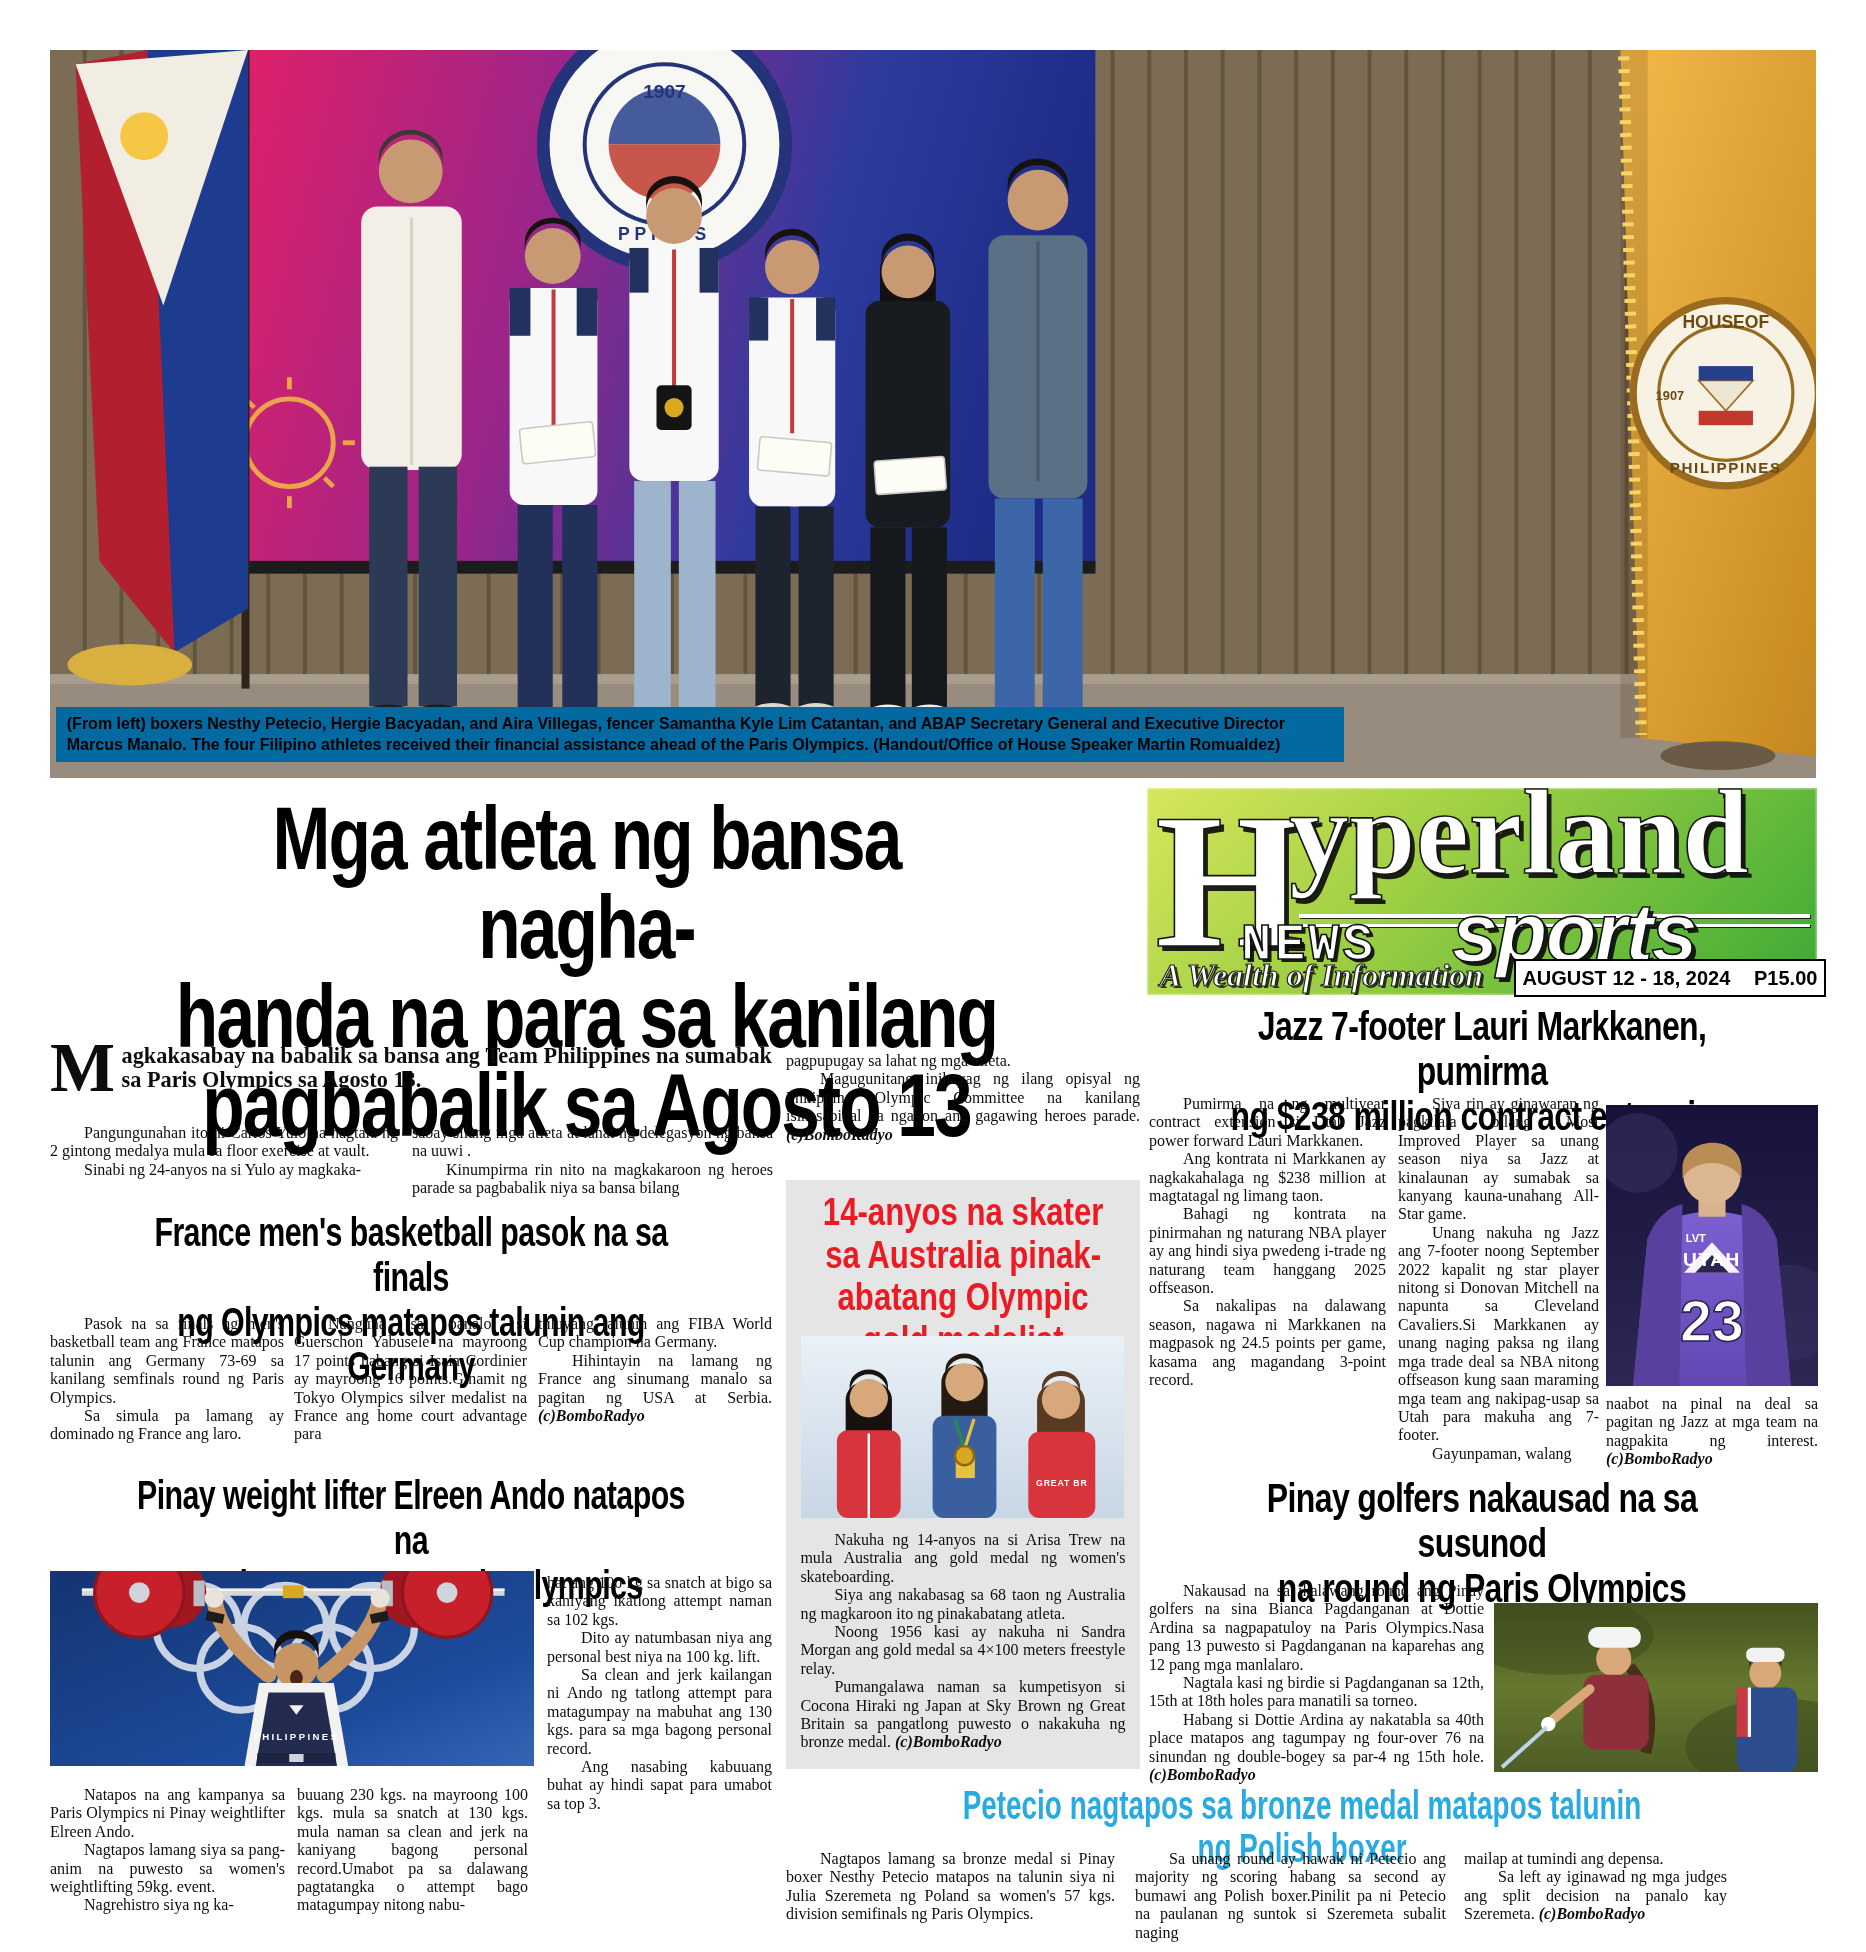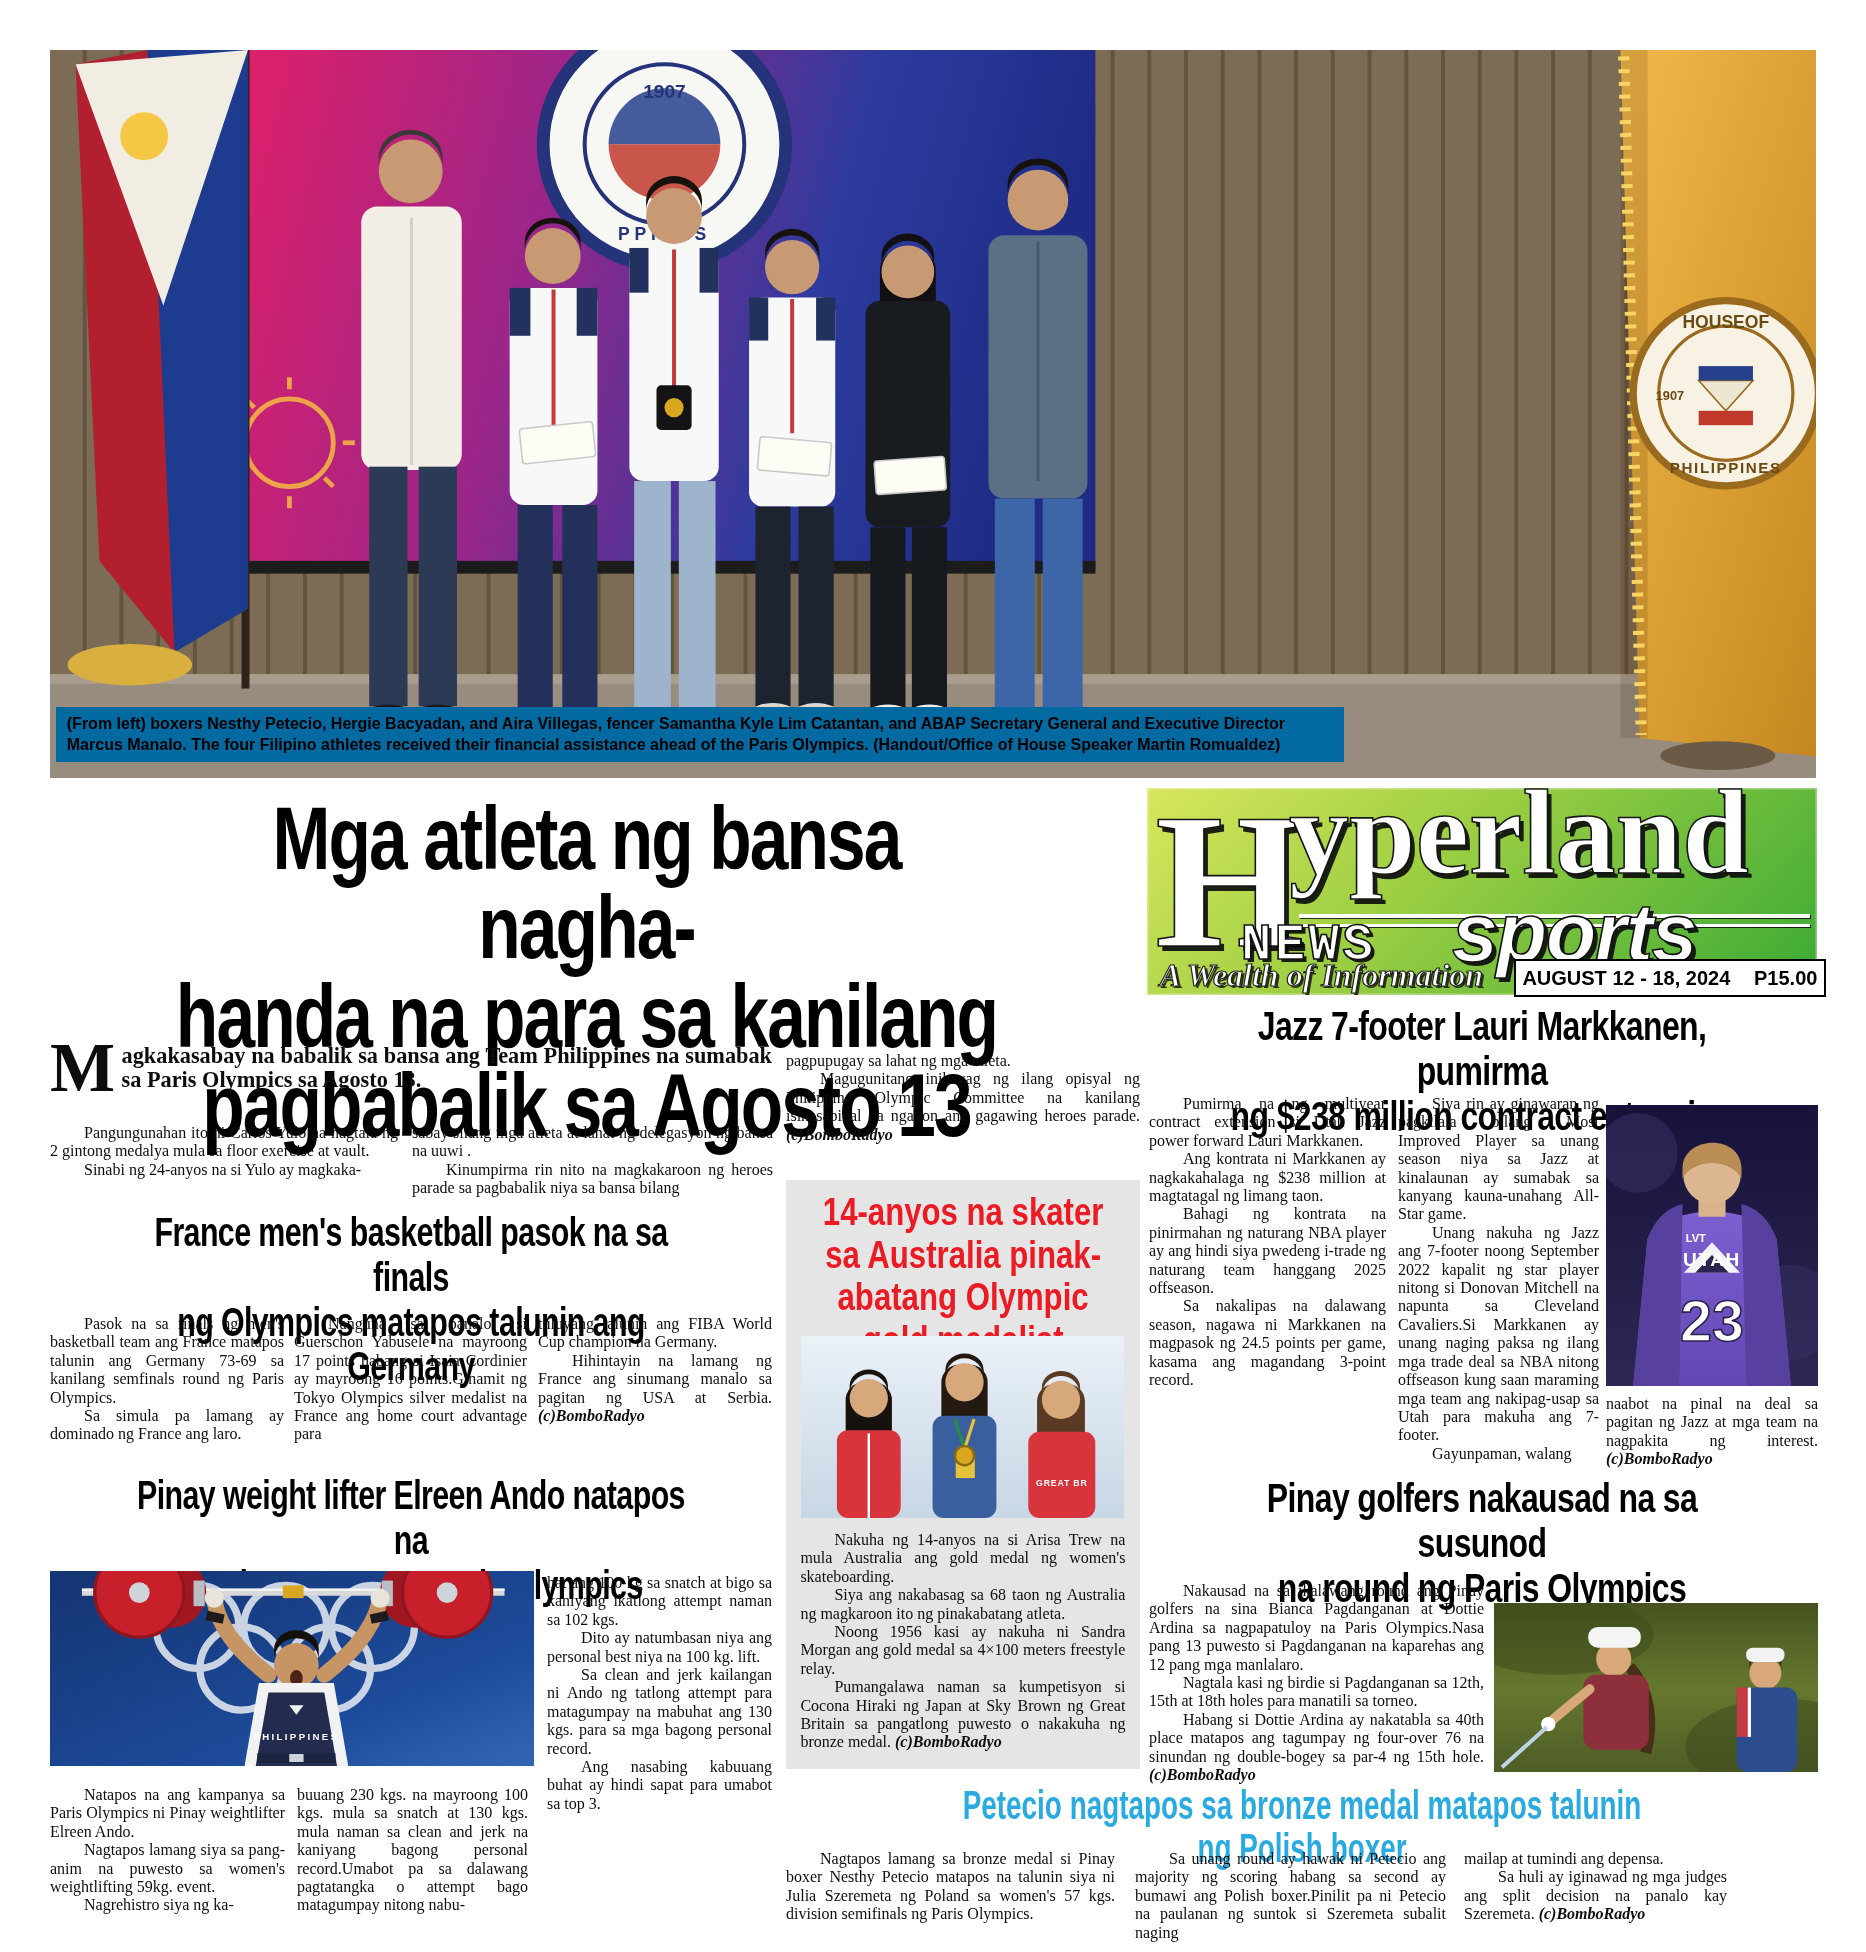--- a/index.html
+++ b/index.html
@@ -474,18 +474,18 @@
   </div>
   <div class="sec body" style="left:786px;top:1850px;width:329px;">
     <p>Nagtapos lamang sa bronze medal si Pinay boxer Nesthy Petecio matapos na talunin siya ni Julia Szeremeta ng Poland sa women's 57 kgs. division semifinals ng  Paris Olympics.</p>
   </div>
   <div class="sec body" style="left:1135px;top:1850px;width:311px;">
     <p>Sa unang round ay hawak ni Petecio ang majority ng scoring habang sa second ay bumawi ang Polish boxer.Pinilit pa ni Petecio na paulanan ng suntok si Szeremeta subalit naging</p>
   </div>
   <div class="sec body" style="left:1464px;top:1850px;width:263px;">
     <p class="noind">mailap at tumindi ang depensa.</p>
     <p>
-      <span>Sa huli ay iginawad ng mga judges ang split decision na panalo kay Szeremeta. </span><span class="credit">(c)BomboRadyo</span>
+      <span>Sa left ay iginawad ng mga judges ang split decision na panalo kay Szeremeta. </span><span class="credit">(c)BomboRadyo</span>
     </p>
   </div>
 
 </div>
 
 
 </body></html>

